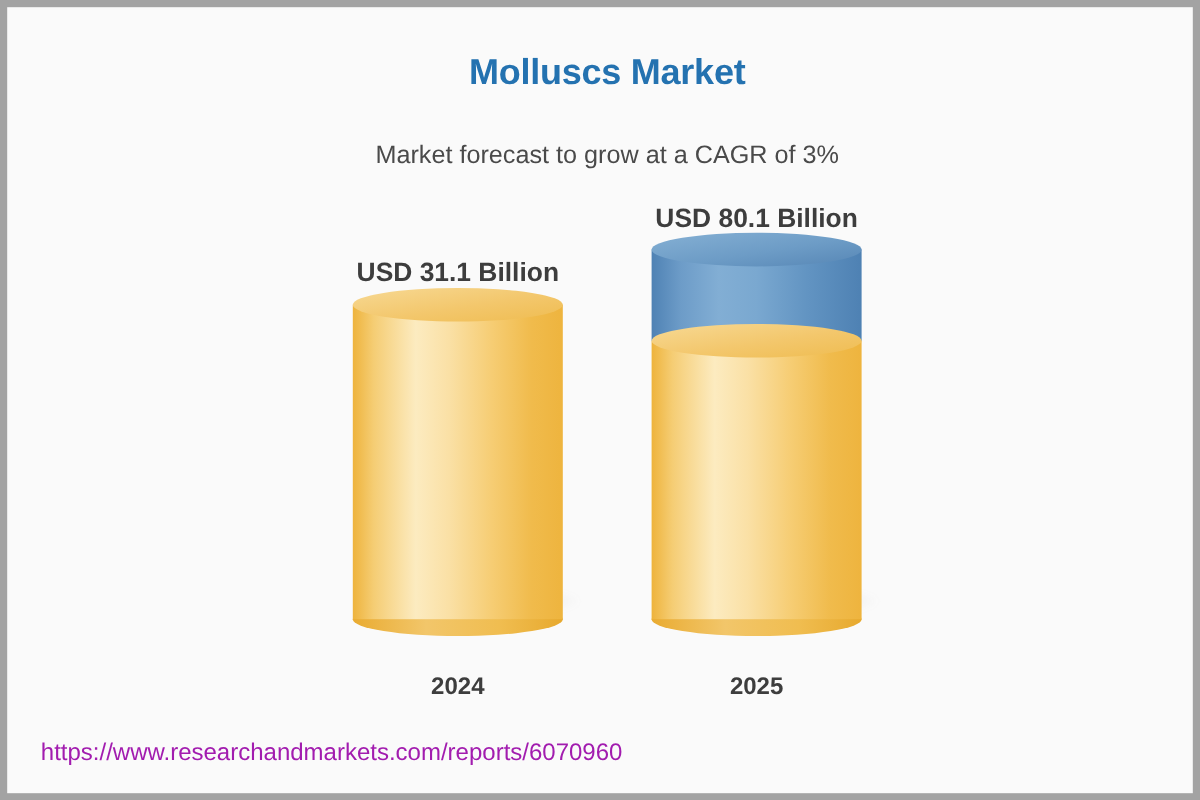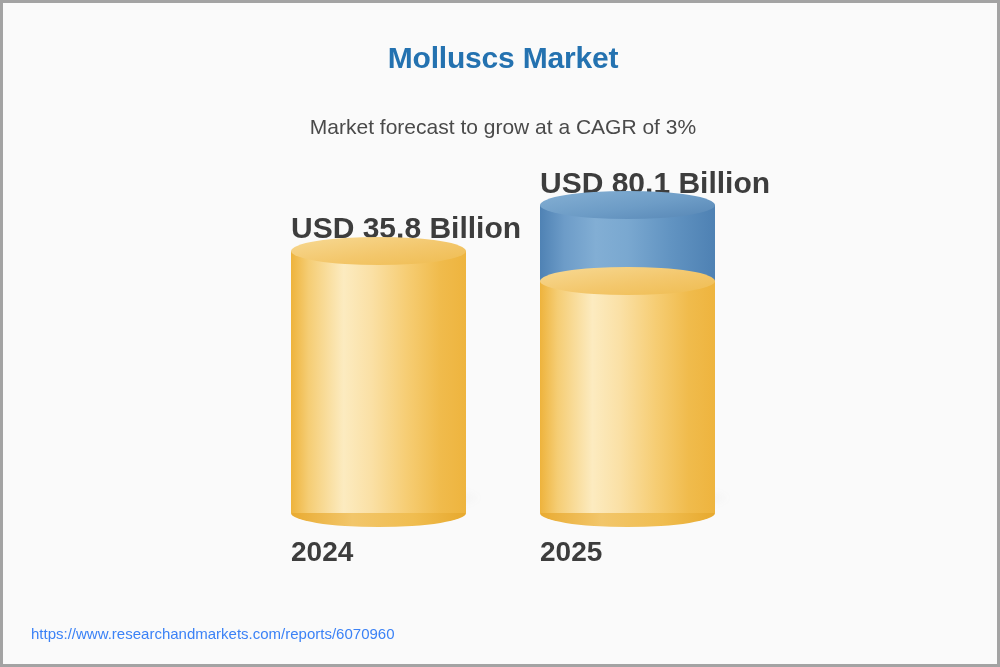--- a/index.html
+++ b/index.html
@@ -13,21 +13,21 @@
     font-family: "Liberation Sans", sans-serif;
     overflow: hidden;
   }
 
   #page {
     position: relative;
     width: 1000px;
     height: 667px;
     background: #fafafa;
     box-sizing: border-box;
-    border: 3px solid #a3a3a3;
+    border: 6px solid #a3a3a3;
     overflow: hidden;
   }
 
   
   #chart-title {
     position: absolute;
     top: 38px;
     left: 0;
     width: 1000px;
     text-align: center;
@@ -60,34 +60,35 @@
   .bar-group {
     position: absolute;
     bottom: 0;
   }
 
   
   .value-label {
     position: absolute;
     width: 100%;
     text-align: center;
-    font-size: 30px;
+    font-size: 22px;
     font-weight: bold;
     color: #3d3d3d;
     white-space: nowrap;
   }
 
   
   .category-label {
     position: absolute;
     width: 100%;
-    text-align: left;
-    font-size: 28px;
+    text-align: center;
+    font-size: 20px;
     font-weight: bold;
     color: #3d3d3d;
+    margin-top: 22px;
   }
 
   
   .cylinder {
     position: absolute;
     bottom: 0;
   }
   .cyl-shadow {
     position: absolute;
     bottom: 2px;
@@ -159,22 +160,22 @@
       #85b0d4 0%,
       #6d9cc6 55%,
       #5686b5 100%);
   }
 
   
   #footer-url {
     position: absolute;
     left: 28px;
     bottom: 22px;
-    font-size: 15px;
-    color: #3b82f6;
+    font-size: 20px;
+    color: #a21caf;
   }
   #brand-logo {
     position: absolute;
     right: 22px;
     bottom: 18px;
     text-align: right;
   }
   #brand-name {
     font-size: 27px;
     font-weight: bold;
@@ -201,21 +202,21 @@
 <div id="page">
 
   <div id="chart-title">Molluscs Market</div>
 
   <div id="chart-subtitle">Market forecast to grow at a CAGR of 3%</div>
 
   <div id="plot-area">
 
     <div class="bar-group" style="left:288px; width:175px; height:600px;">
 
-      <div class="value-label" style="top:208px;">USD 35.8 Billion</div>
+      <div class="value-label" style="top:208px;">USD 31.1 Billion</div>
 
       <div class="cylinder" style="left:0; width:175px; height:276px; bottom:90px;">
 
         <div class="cyl-shadow"></div>
 
         <div class="seg-foot gold-foot" style="bottom:-14px; height:28px;"></div>
 
         <div class="seg-body gold-body" style="bottom:0; height:262px;"></div>
 
         <div class="seg-cap gold-cap" style="bottom:248px; height:28px;"></div>

